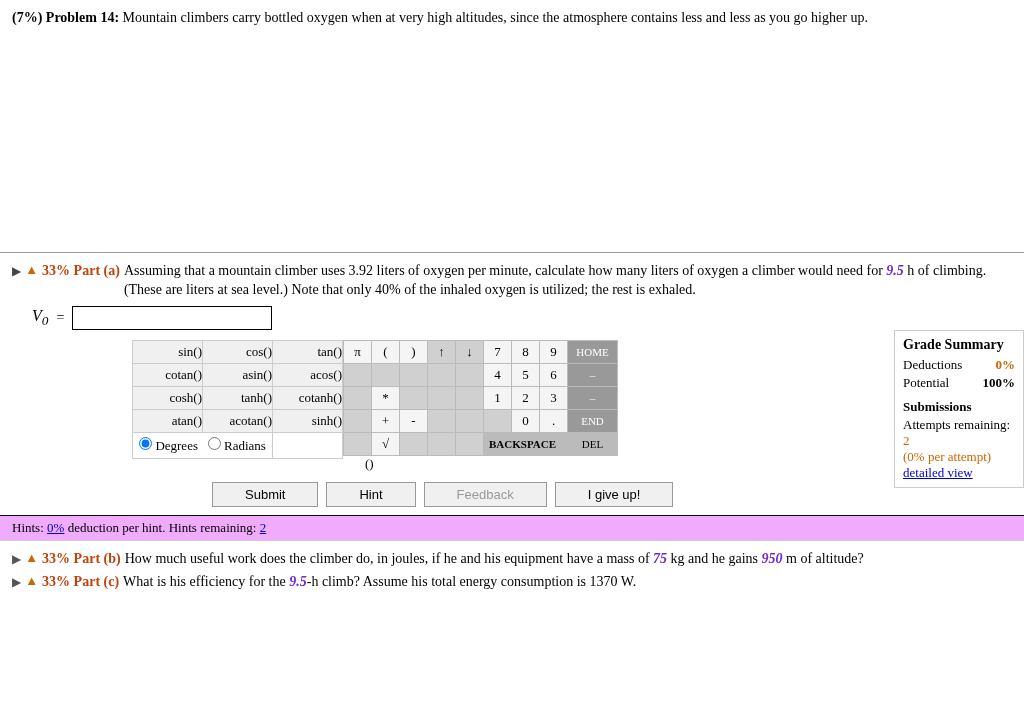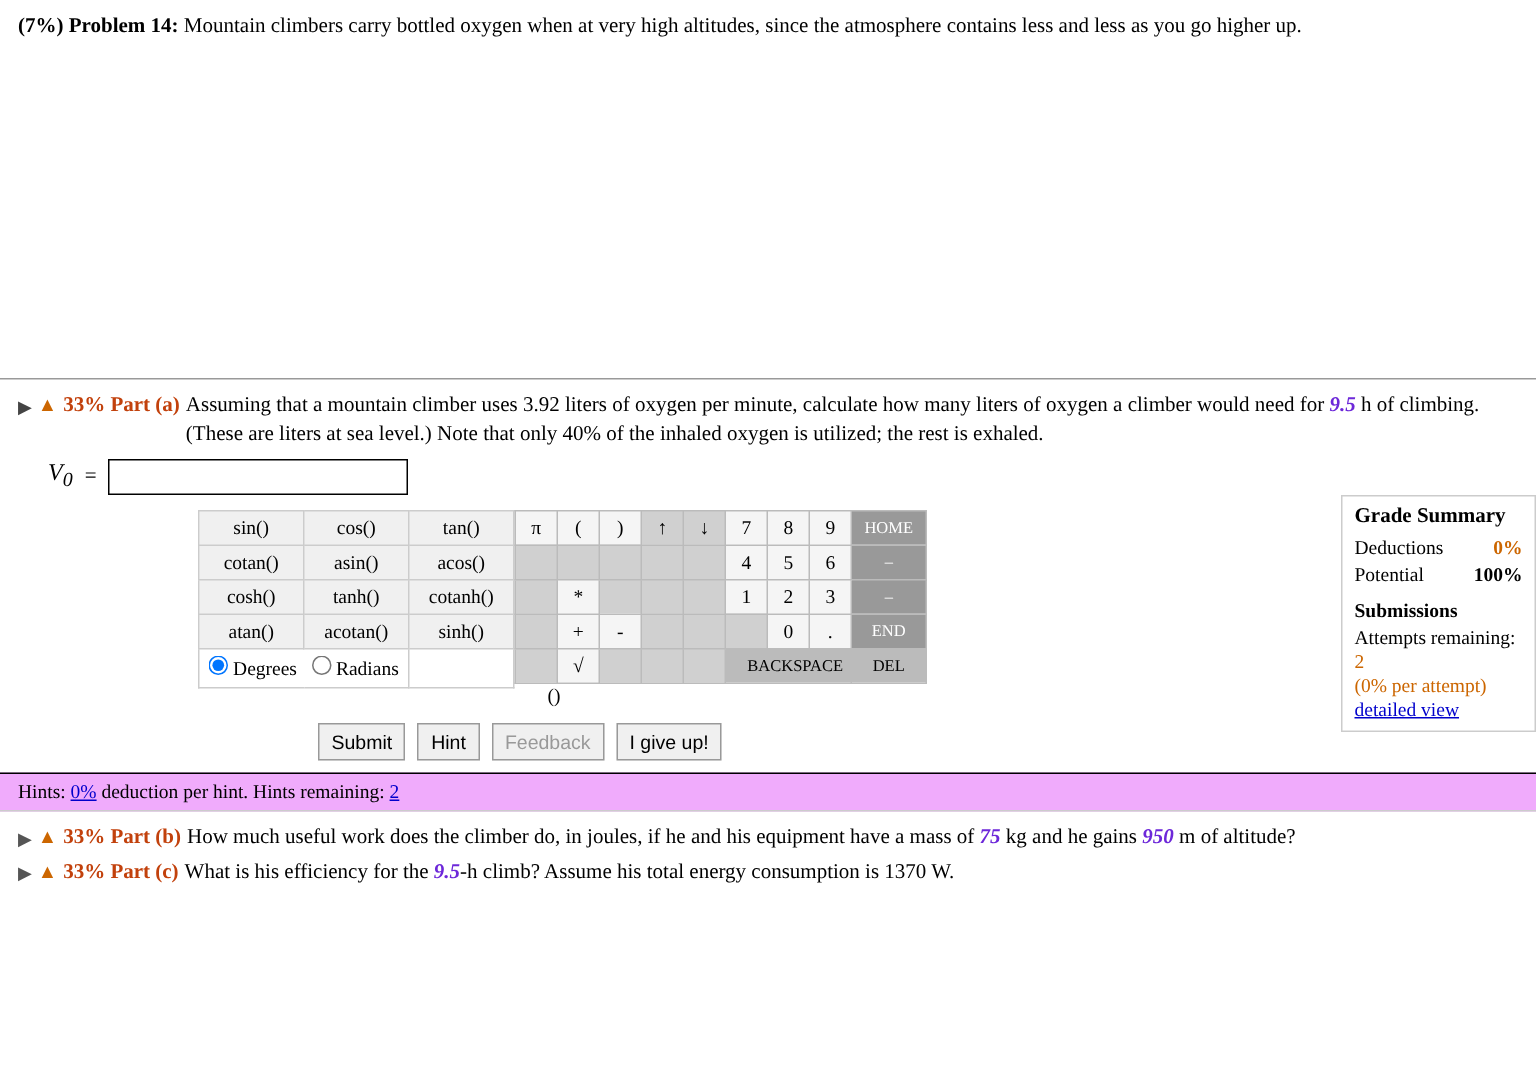--- a/index.html
+++ b/index.html
@@ -18,25 +18,25 @@
     .warning-triangle { color: #cc6600; font-size: 13px; }
     .part-label { color: #c2410c; font-weight: bold; }
     .part-text { flex: 1; }
     .highlight-orange { color: #6d28d9; font-style: italic; font-weight: bold; }
     
     .input-row { display: flex; align-items: center; gap: 8px; padding-left: 20px; }
     .vo-label { font-style: italic; font-size: 16px; }
     .answer-input { width: 200px; height: 24px; border: 1px solid #000; padding: 2px 4px; font-size: 14px; }
     
     .calc-grid { border-collapse: collapse; }
-    .calc-grid td { border: 1px solid #ccc; padding: 3px 0; text-align: center; min-width: 70px; font-size: 13px; }
+    .calc-grid td { border: 1px solid #ccc; padding: 3px 0; text-align: right; min-width: 70px; font-size: 13px; }
     .calc-btn { background: #f0f0f0; cursor: pointer; }
     
     .action-buttons { display: flex; gap: 8px; padding-left: 200px; margin-top: 4px; }
-    .action-btn { padding: 4px 8px; border: 1px solid #999; background: #f0f0f0; cursor: pointer; font-size: 13px; font-family: Arial, sans-serif; }
+    .action-btn { padding: 4px 32px; border: 1px solid #999; background: #f0f0f0; cursor: pointer; font-size: 13px; font-family: Arial, sans-serif; }
     .action-btn.disabled { color: #999; cursor: default; }
     
     .hints-bar { display: flex; border-top: 1px solid #000; border-bottom: 1px solid #ccc; background: #f0abfc; padding: 4px 12px; font-size: 13px; }
     .hints-left { flex: 1; padding-right: 20px; }
     .hints-right { flex: 1; border-left: 1px solid #ccc; padding-left: 12px; }
     .blue-link { color: #00c; text-decoration: underline; cursor: pointer; }
     .underline-blue { text-decoration: underline; color: #00c; }
     
     .grade-summary { position: absolute; right: 0; top: 330px; width: 130px; border: 1px solid #ccc; background: #fff; padding: 6px 8px; font-size: 13px; }
     .grade-title { font-weight: bold; margin-bottom: 4px; font-size: 14px; }
@@ -177,21 +177,21 @@
               <td>0</td>
               <td>.</td>
               <td class="dark-btn" style="background:#999; color:#fff; font-size:11px;">END</td>
             </tr>
             <tr>
               <td class="gray-btn" style="background:#d0d0d0;"></td>
               <td>√</td>
               <td class="gray-btn" style="background:#d0d0d0;"></td>
               <td class="gray-btn" style="background:#d0d0d0;"></td>
               <td class="gray-btn" style="background:#d0d0d0;"></td>
-              <td colspan="3" class="dark-btn" style="background:#bbb; color:#000; font-size:11px; text-align:right;">BACKSPACE</td>
+              <td colspan="3" class="dark-btn" style="background:#bbb; color:#000; font-size:11px; text-align:left;font-weight:bold;">BACKSPACE</td>
               <td class="dark-btn" style="background:#bbb; color:#000; font-size:11px;">DEL</td>
             </tr>
           </tbody>
             </table>
         </div>
 
         <div style="display: flex; justify-content: flex-end;">
           
         </div>
 

